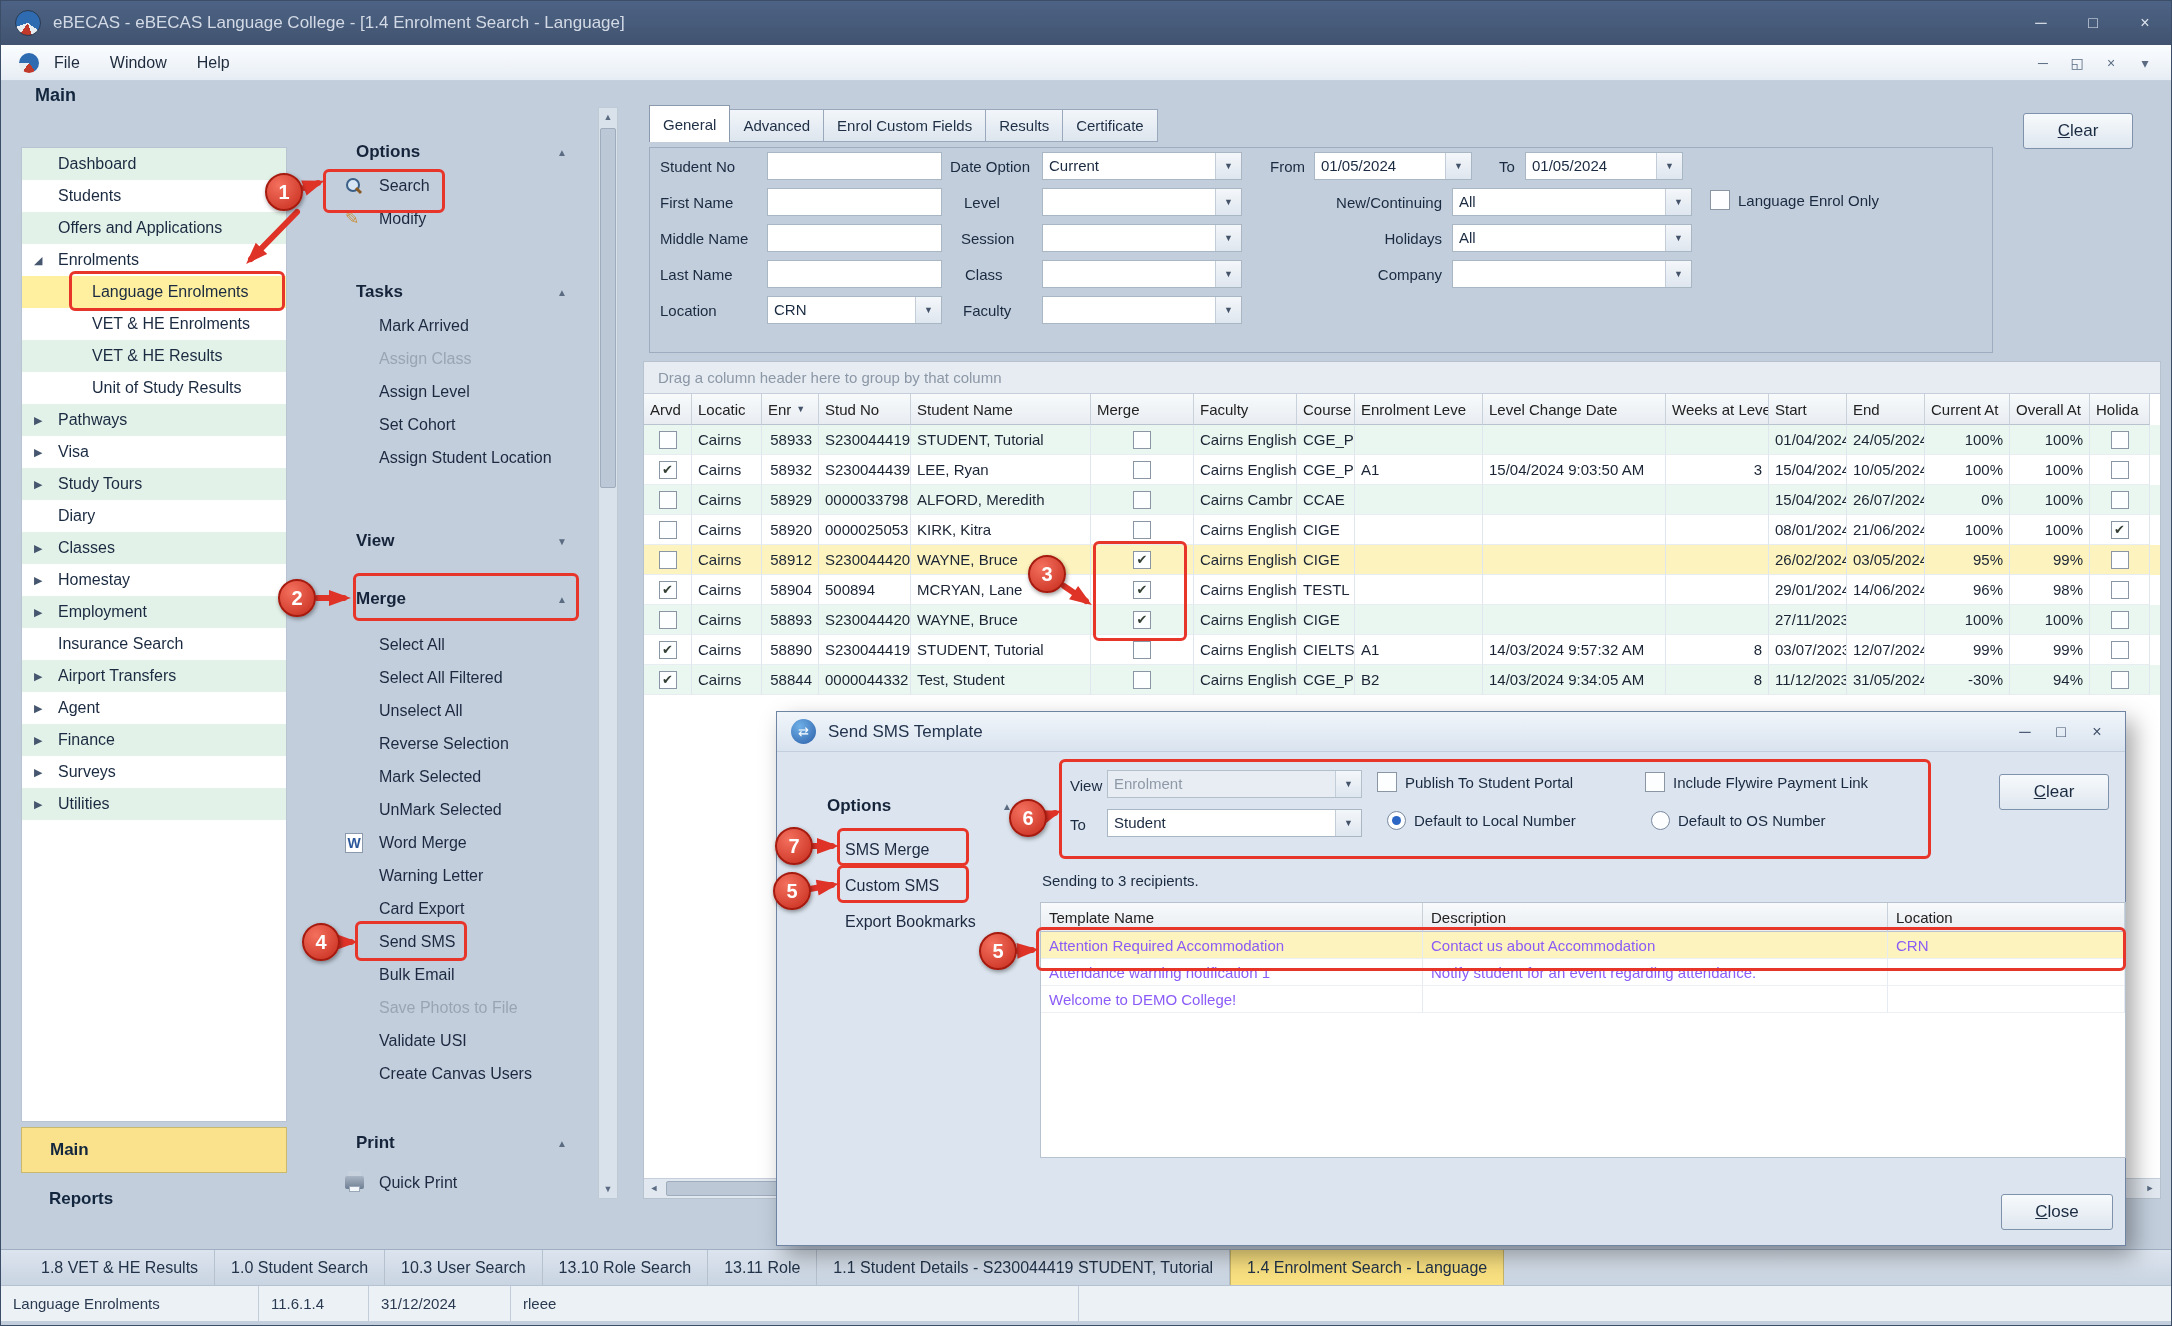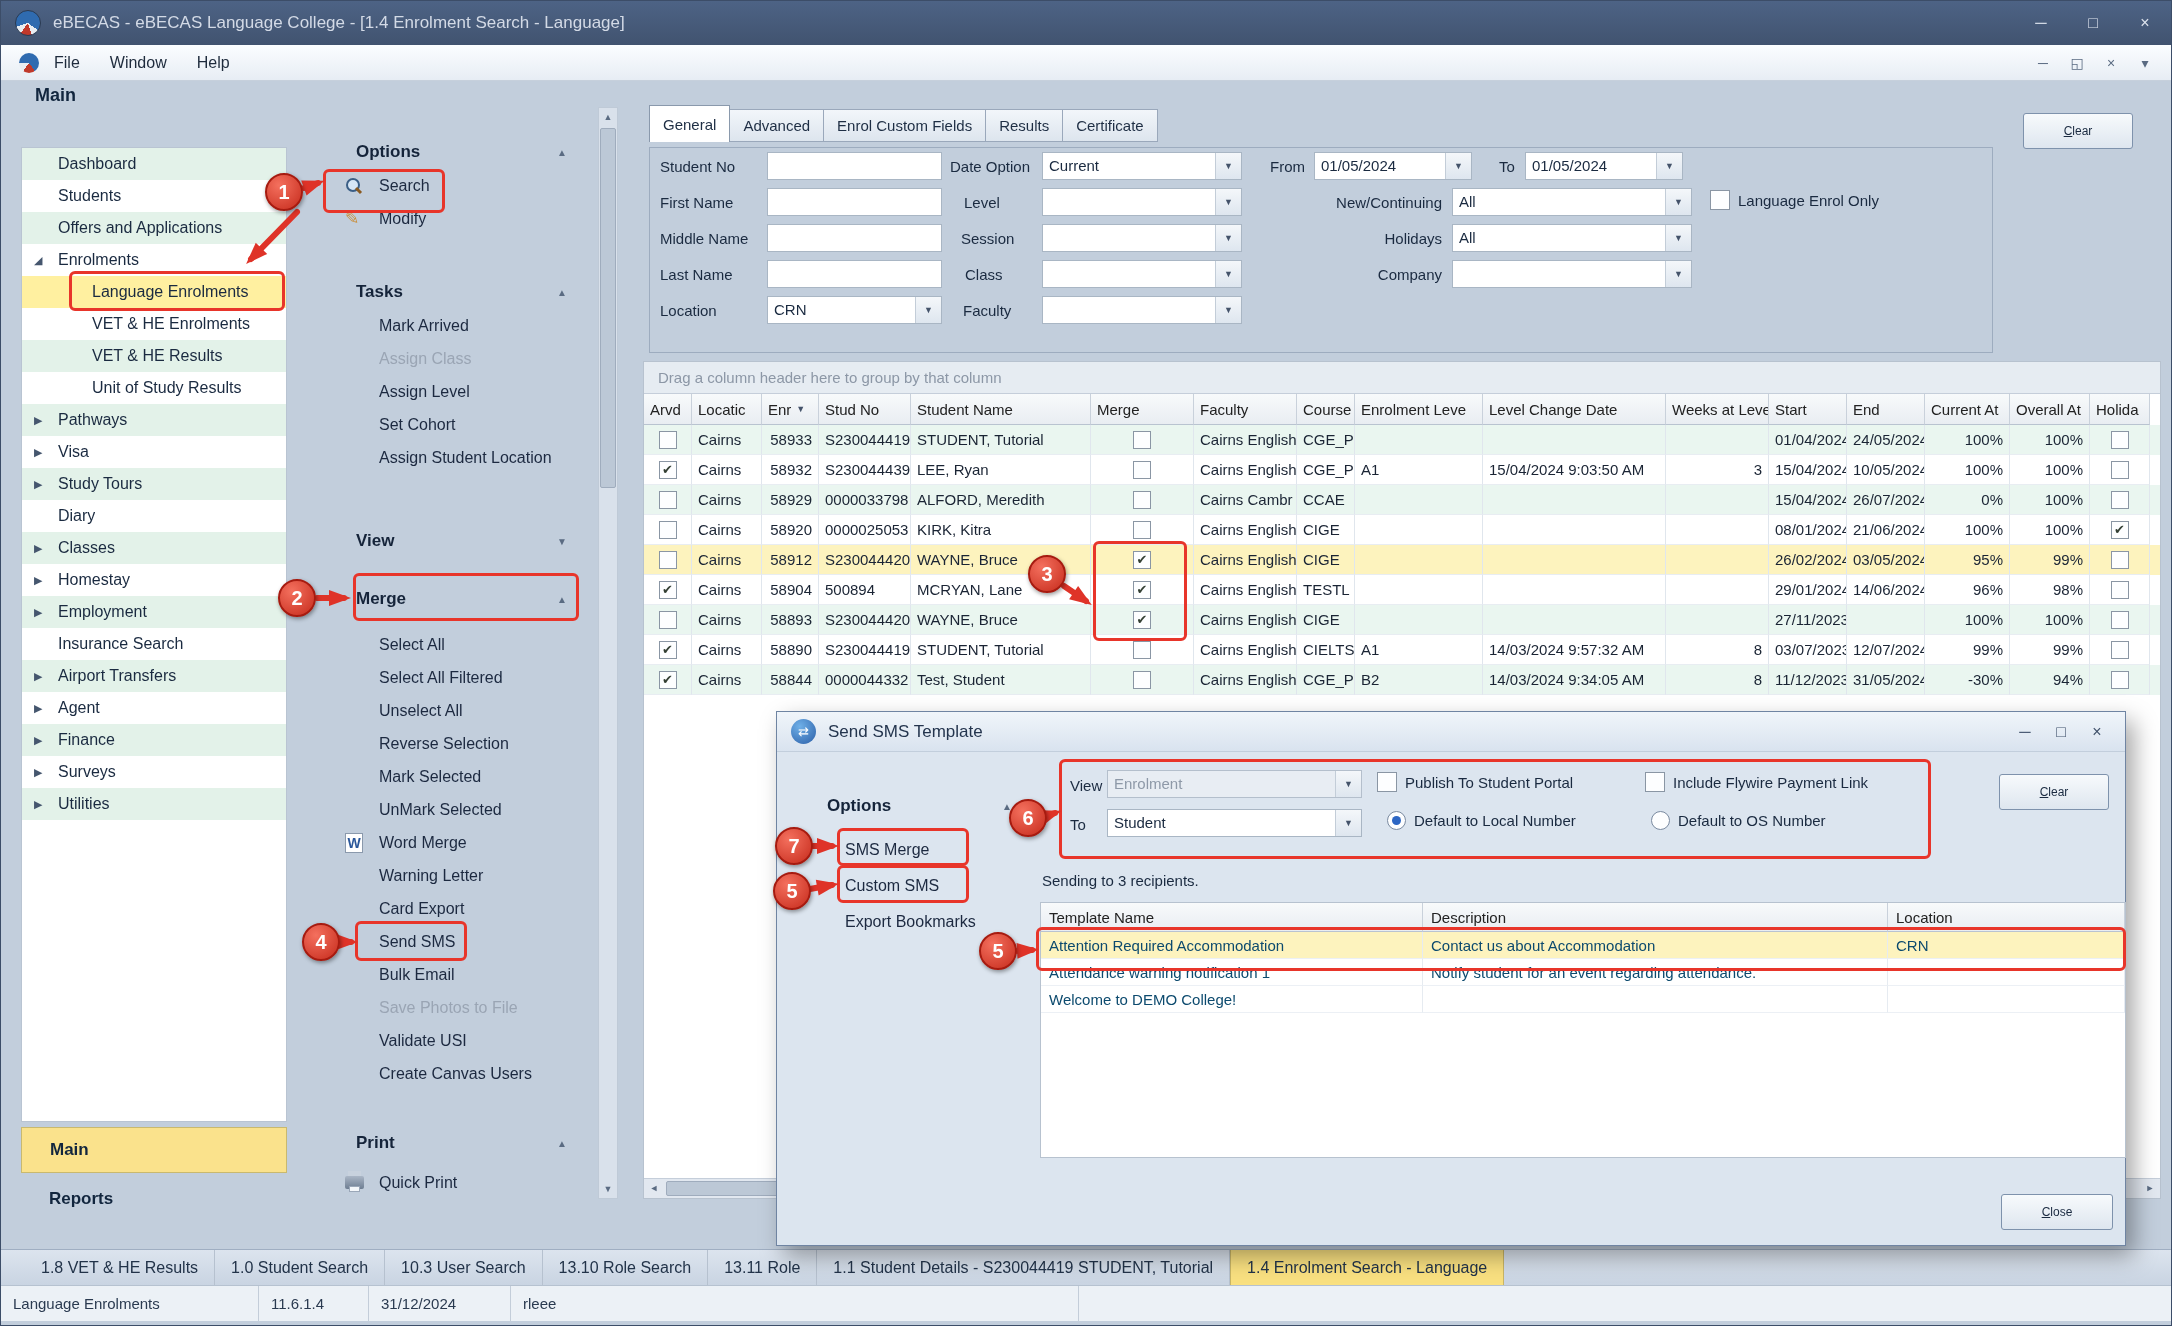--- a/index.html
+++ b/index.html
@@ -85,21 +85,21 @@
     background:#BCC8D6; border:1px solid #9FACBD; border-radius:2px; }
 
   
   .ctabs { position:absolute; left:648px; top:104px; height:37px; display:flex; align-items:flex-end; }
   .ctab { height:33px; padding:0 13px; display:flex; align-items:center; font-size:15px; color:#1E2E44;
     background:linear-gradient(#F2F6FA,#DDE5EE); border:1px solid #9AA8BB; border-left:none; }
   .ctab:first-child { border-left:1px solid #9AA8BB; }
   .ctab.active { height:37px; background:#FFF; border:1px solid #8A99AC; border-bottom:none; }
 
   .btn { position:absolute; background:linear-gradient(#F7FAFC,#DEE6EF); border:1px solid #7E92AC;
-    border-radius:3px; display:flex; align-items:center; justify-content:center; font-size:12px; color:#1A2A40; }
+    border-radius:3px; display:flex; align-items:center; justify-content:center; font-size:17px; color:#1A2A40; }
   .btn .lbl { display:block; }
   .btn .lbl::first-letter { text-decoration:underline; }
 
   
   .formbox { position:absolute; left:648px; top:146px; width:1344px; height:206px; border:1px solid #9DACBF; }
   .flabel { position:absolute; font-size:15px; color:#1A2A40; white-space:nowrap; }
   .flabel.ra { text-align:right; }
   .ti { position:absolute; height:28px; border:1px solid #A9B6C4; background:#FFF; font-size:15px;
     padding:0 6px; font-family:"Liberation Sans",sans-serif; }
   .dd { position:absolute; height:28px; background:#FFF; border:1px solid #A9B6C4; display:flex; }
@@ -162,21 +162,21 @@
 
   .sms-table { position:absolute; left:263px; top:190px; width:1086px; height:256px; background:#FFF;
     border:1px solid #B7C2CF; overflow:hidden; }
   .sms-thead { display:flex; height:29px; }
   .th { background:linear-gradient(#F8FAFB,#E9EDF2); border-right:1px solid #C9D1DB; border-bottom:1px solid #B9C3D0;
     display:flex; align-items:center; padding:0 8px; font-size:15px; color:#222; flex:none; }
   .sms-row { display:flex; height:27px; }
   .sms-row.sel { background:#FDF3BE; }
   .sms-row.alt2 { background:#EFF9F3; }
   .sc { border-right:1px solid #E6EBF1; border-bottom:1px solid #ECF0F5; display:flex; align-items:center;
-    padding:0 8px; font-size:15px; color:#0c4a6e; white-space:nowrap; overflow:hidden; flex:none; }
+    padding:0 8px; font-size:15px; color:#8b5cf6; white-space:nowrap; overflow:hidden; flex:none; }
 
   
   .doctabs { position:absolute; left:0; right:0; top:1248px; height:36px;
     background:linear-gradient(#DCE4EE,#C9D4E2); border-top:1px solid #9FAEC2;
     display:flex; align-items:stretch; padding-left:24px; }
   .doc-tab { display:flex; align-items:center; padding:0 16px; font-size:16px; color:#223349;
     border-right:1px solid #B6C1CF; white-space:nowrap; }
   .doc-tab.active { background:#F9E080; border-left:1px solid #C9B565; border-right:1px solid #C9B565; }
   .statusbar { position:absolute; left:0; right:0; top:1284px; height:36px; background:#ECF1F6;
     border-top:1px solid #B6C2D0; display:flex; }

